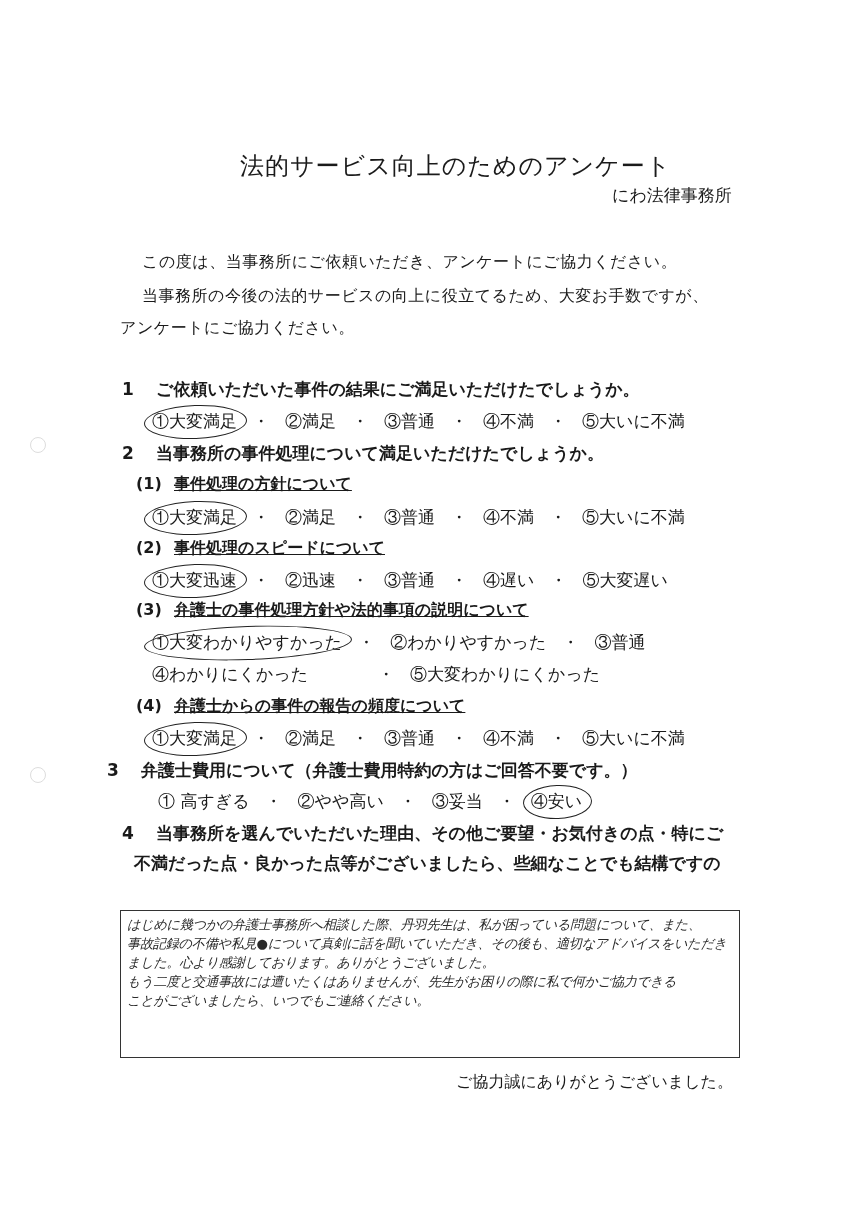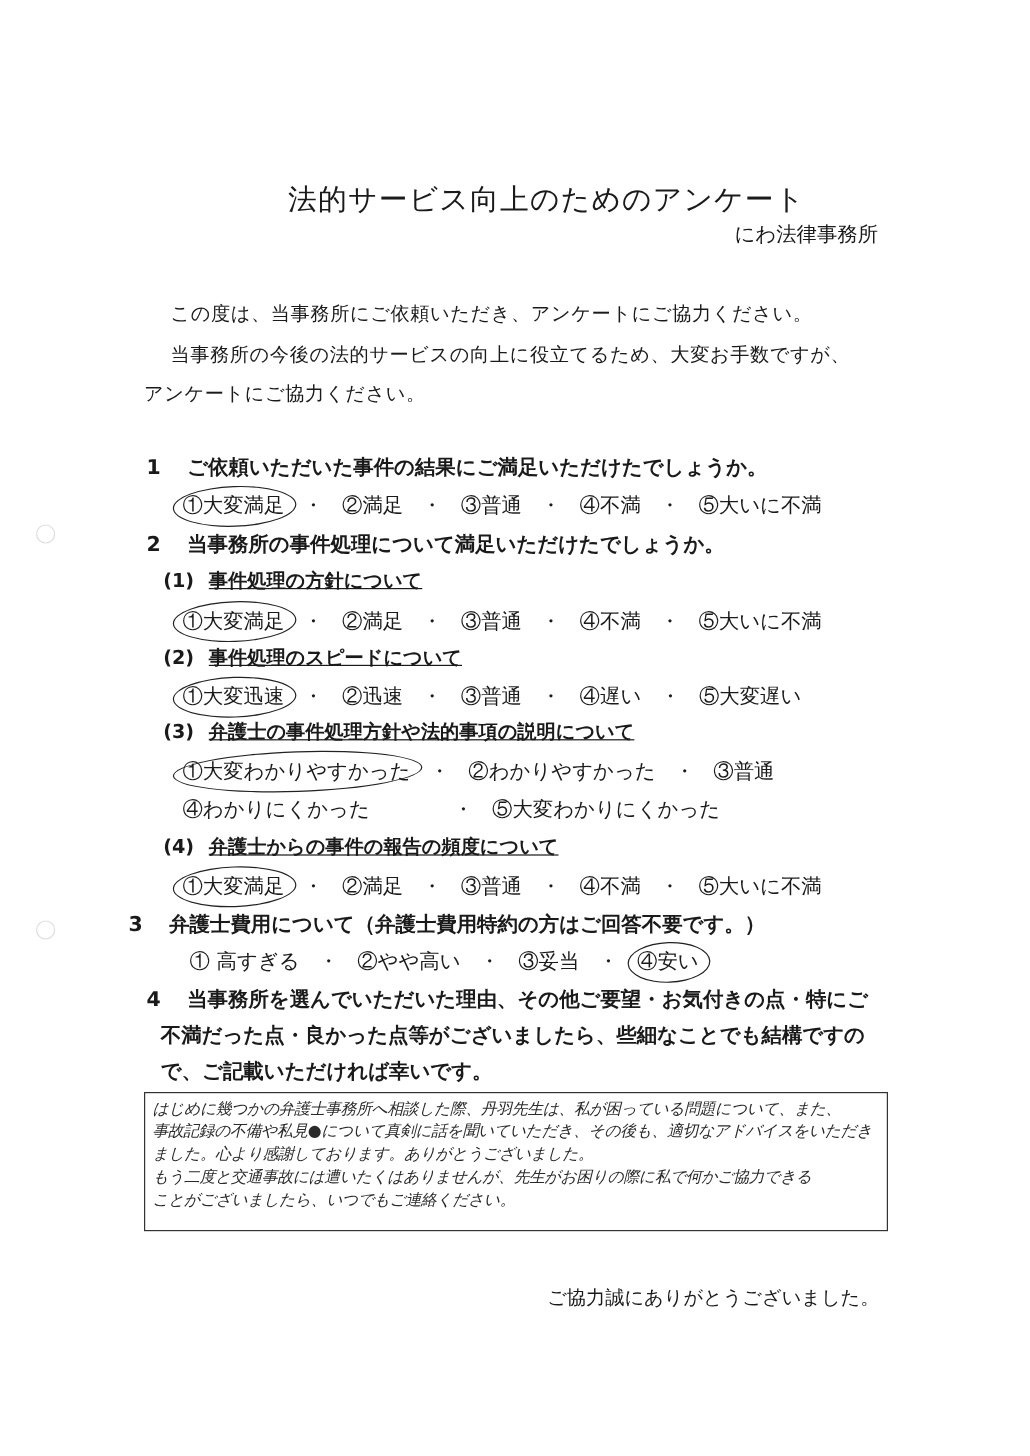--- a/index.html
+++ b/index.html
@@ -19,21 +19,21 @@
   .opts { font-size: 17px; display: flex; }
   .opt { position: relative; display: inline-block; }
   .opt.circled::after {
     content: ""; position: absolute; left: -8px; right: -10px; top: -5px; bottom: -6px;
     border: 1.4px solid #222; border-radius: 50%;
     transform: rotate(-2deg);
   }
   .sep { display: inline-block; width: 48px; text-align: center; }
   .q4 { font-size: 17px; font-weight: bold; font-family: "DejaVu Sans", sans-serif; line-height: 30px; }
   .box {
-    position: absolute; left: 120px; top: 910px; width: 620px; height: 116px;
+    position: absolute; left: 120px; top: 910px; width: 620px; height: 148px;
     border: 1.6px solid #333; box-sizing: border-box; text-decoration: underline;
   }
   .hand {
     position: absolute; left: 6px; top: 4px; right: 6px;
     font-family: "DejaVu Sans", sans-serif; font-size: 13.2px; line-height: 19px;
     color: #2a2a2a; font-style: italic; letter-spacing: -0.3px;
   }
   .hand div { white-space: nowrap; overflow: hidden; }
   .thanks { left: 456px; top: 1072px; font-size: 16px; }
   .punch { position: absolute; width: 14px; height: 14px; border-radius: 50%; border: 1px solid #ddd; }
@@ -140,21 +140,20 @@
   <span class="opt">②やや高い</span>
   <span class="sep">・</span>
   <span class="opt">③妥当</span>
   <span class="sep">・</span>
   <span class="opt circled">④安い</span>
 </div>
 
 <div class="abs q4" style="left:122px; top:818px;">
   <div><span class="qn">4</span><span>当事務所を選んでいただいた理由、その他ご要望・お気付きの点・特にご</span></div>
   <div style="padding-left:12px;">不満だった点・良かった点等がございましたら、些細なことでも結構ですの</div>
-  <div style="padding-left:12px;">で、ご記載いただければ幸いです。</div>
 </div>
 
 <div class="box">
   <div class="hand">
     <div>はじめに幾つかの弁護士事務所へ相談した際、丹羽先生は、私が困っている問題について、また、</div>
     <div>事故記録の不備や私見●について真剣に話を聞いていただき、その後も、適切なアドバイスをいただき</div>
     <div>ました。心より感謝しております。ありがとうございました。</div>
     <div>もう二度と交通事故には遭いたくはありませんが、先生がお困りの際に私で何かご協力できる</div>
     <div>ことがございましたら、いつでもご連絡ください。</div>
   </div>

